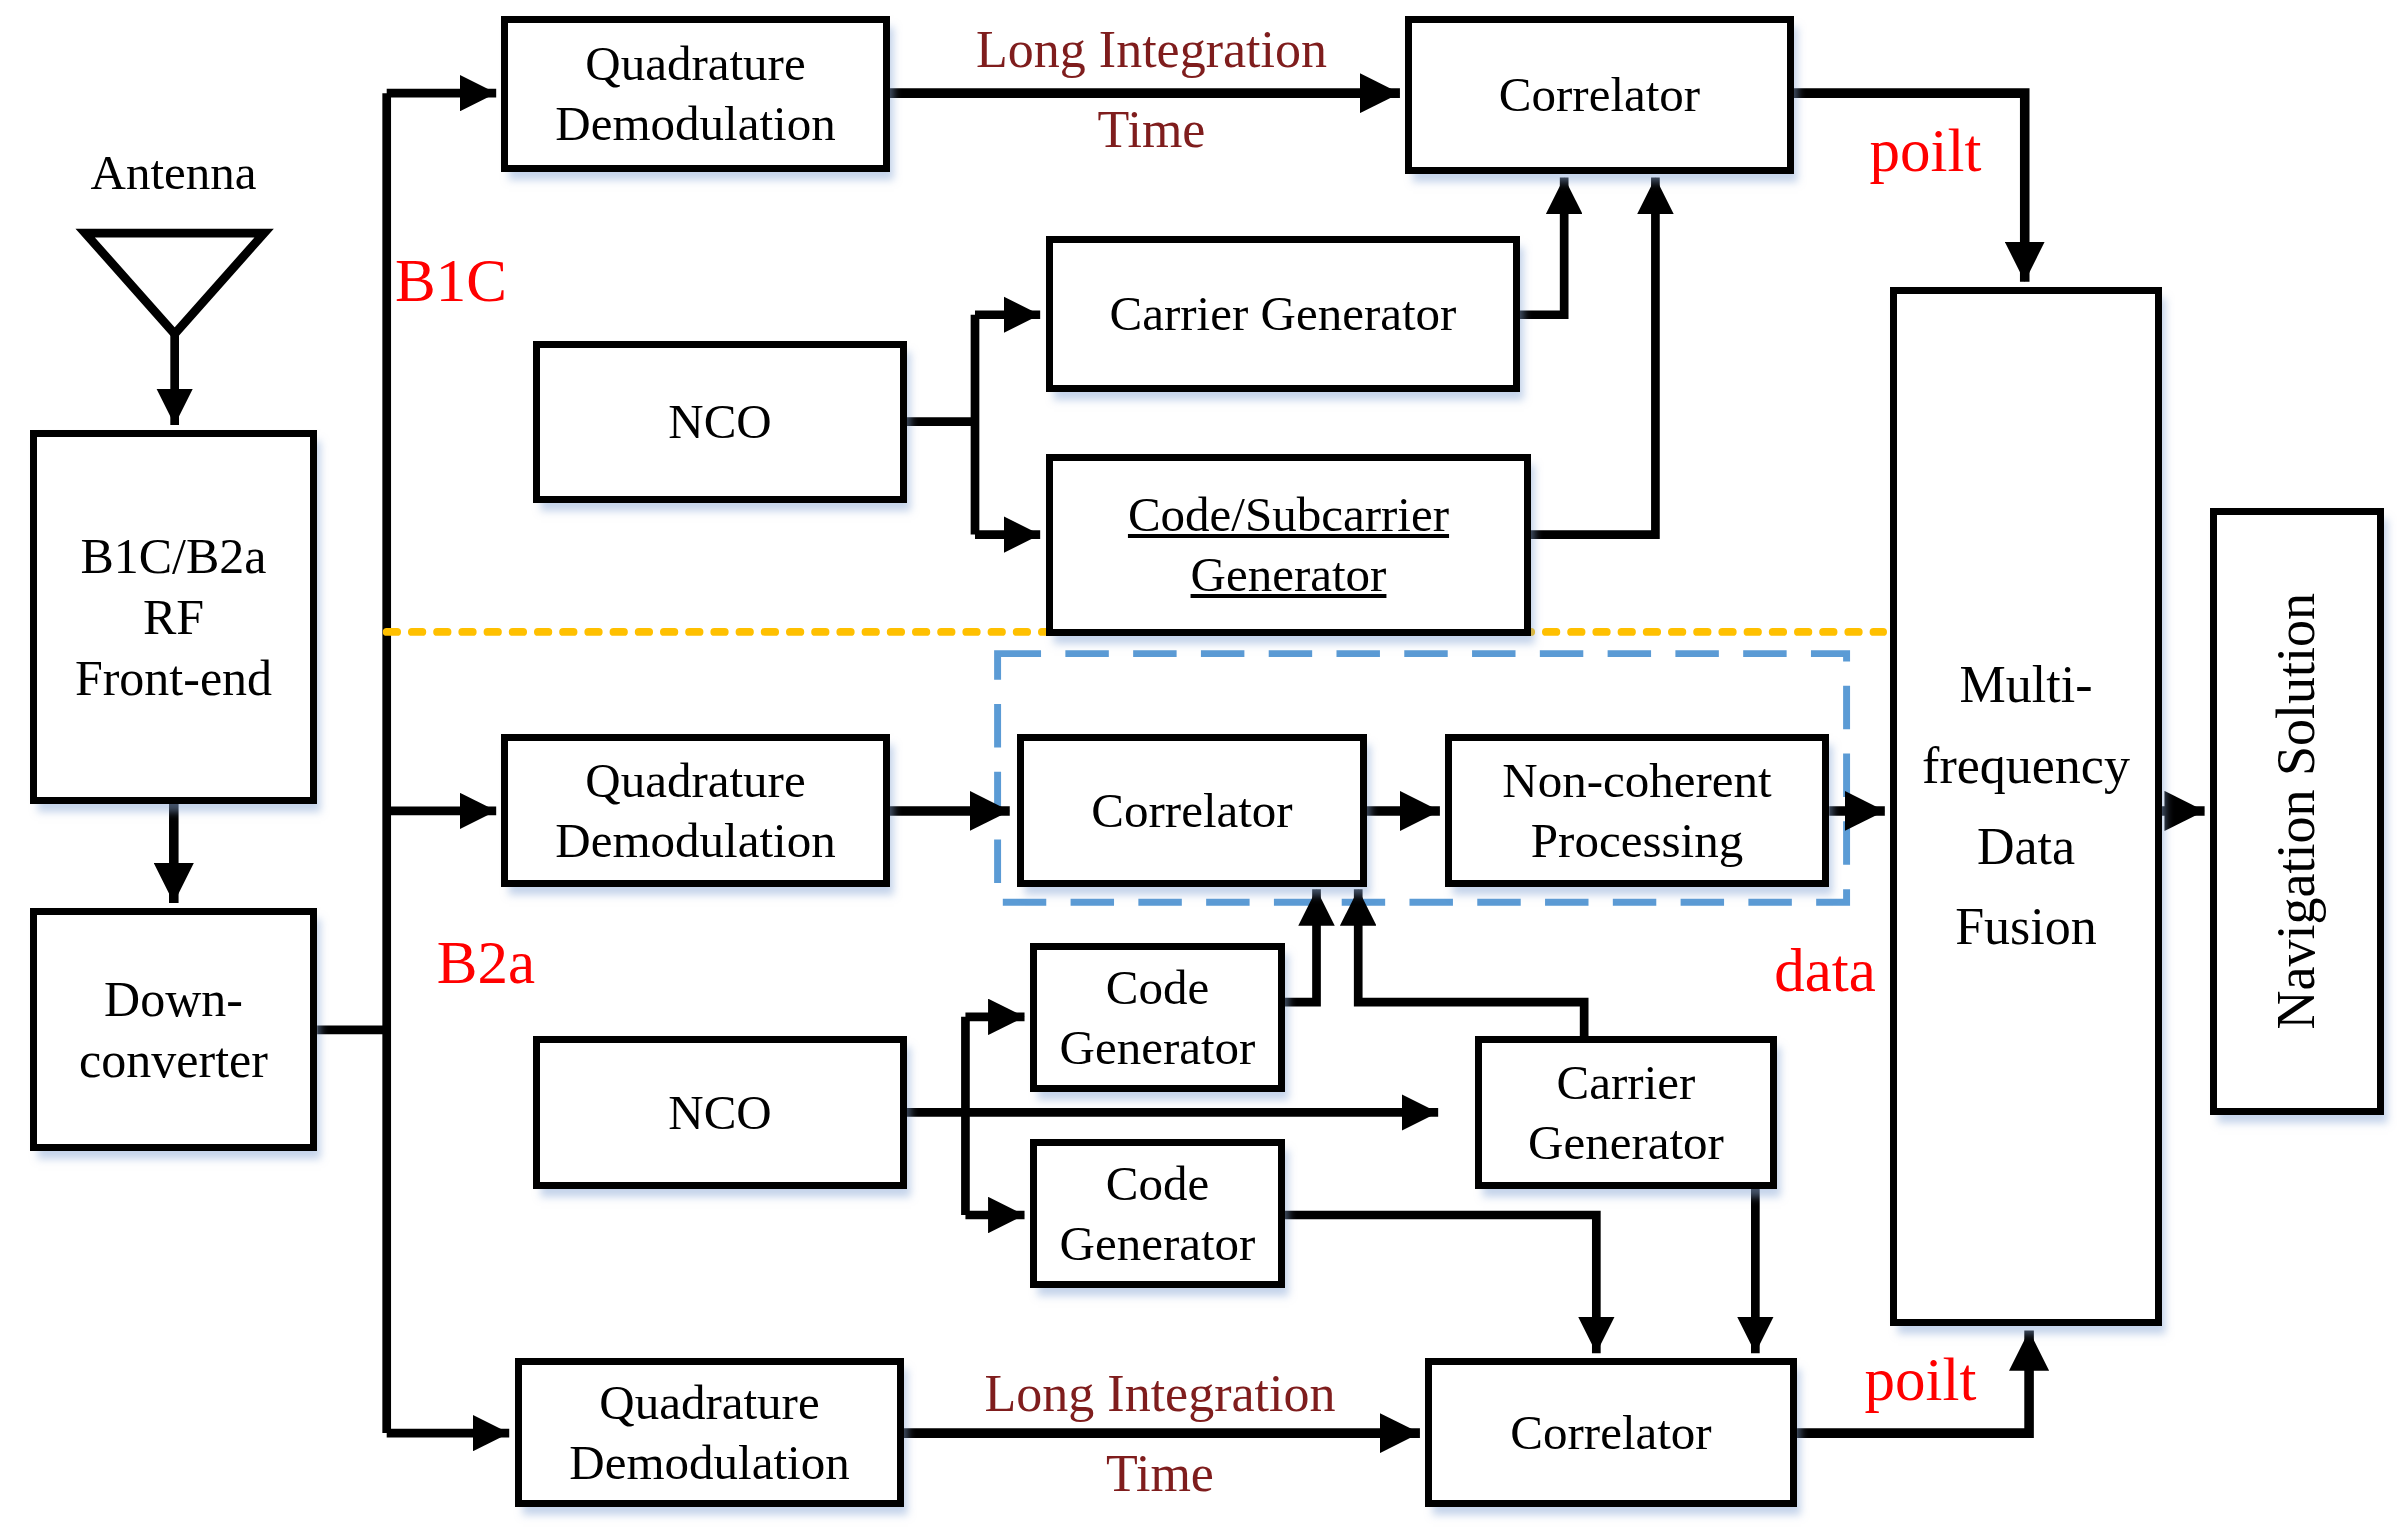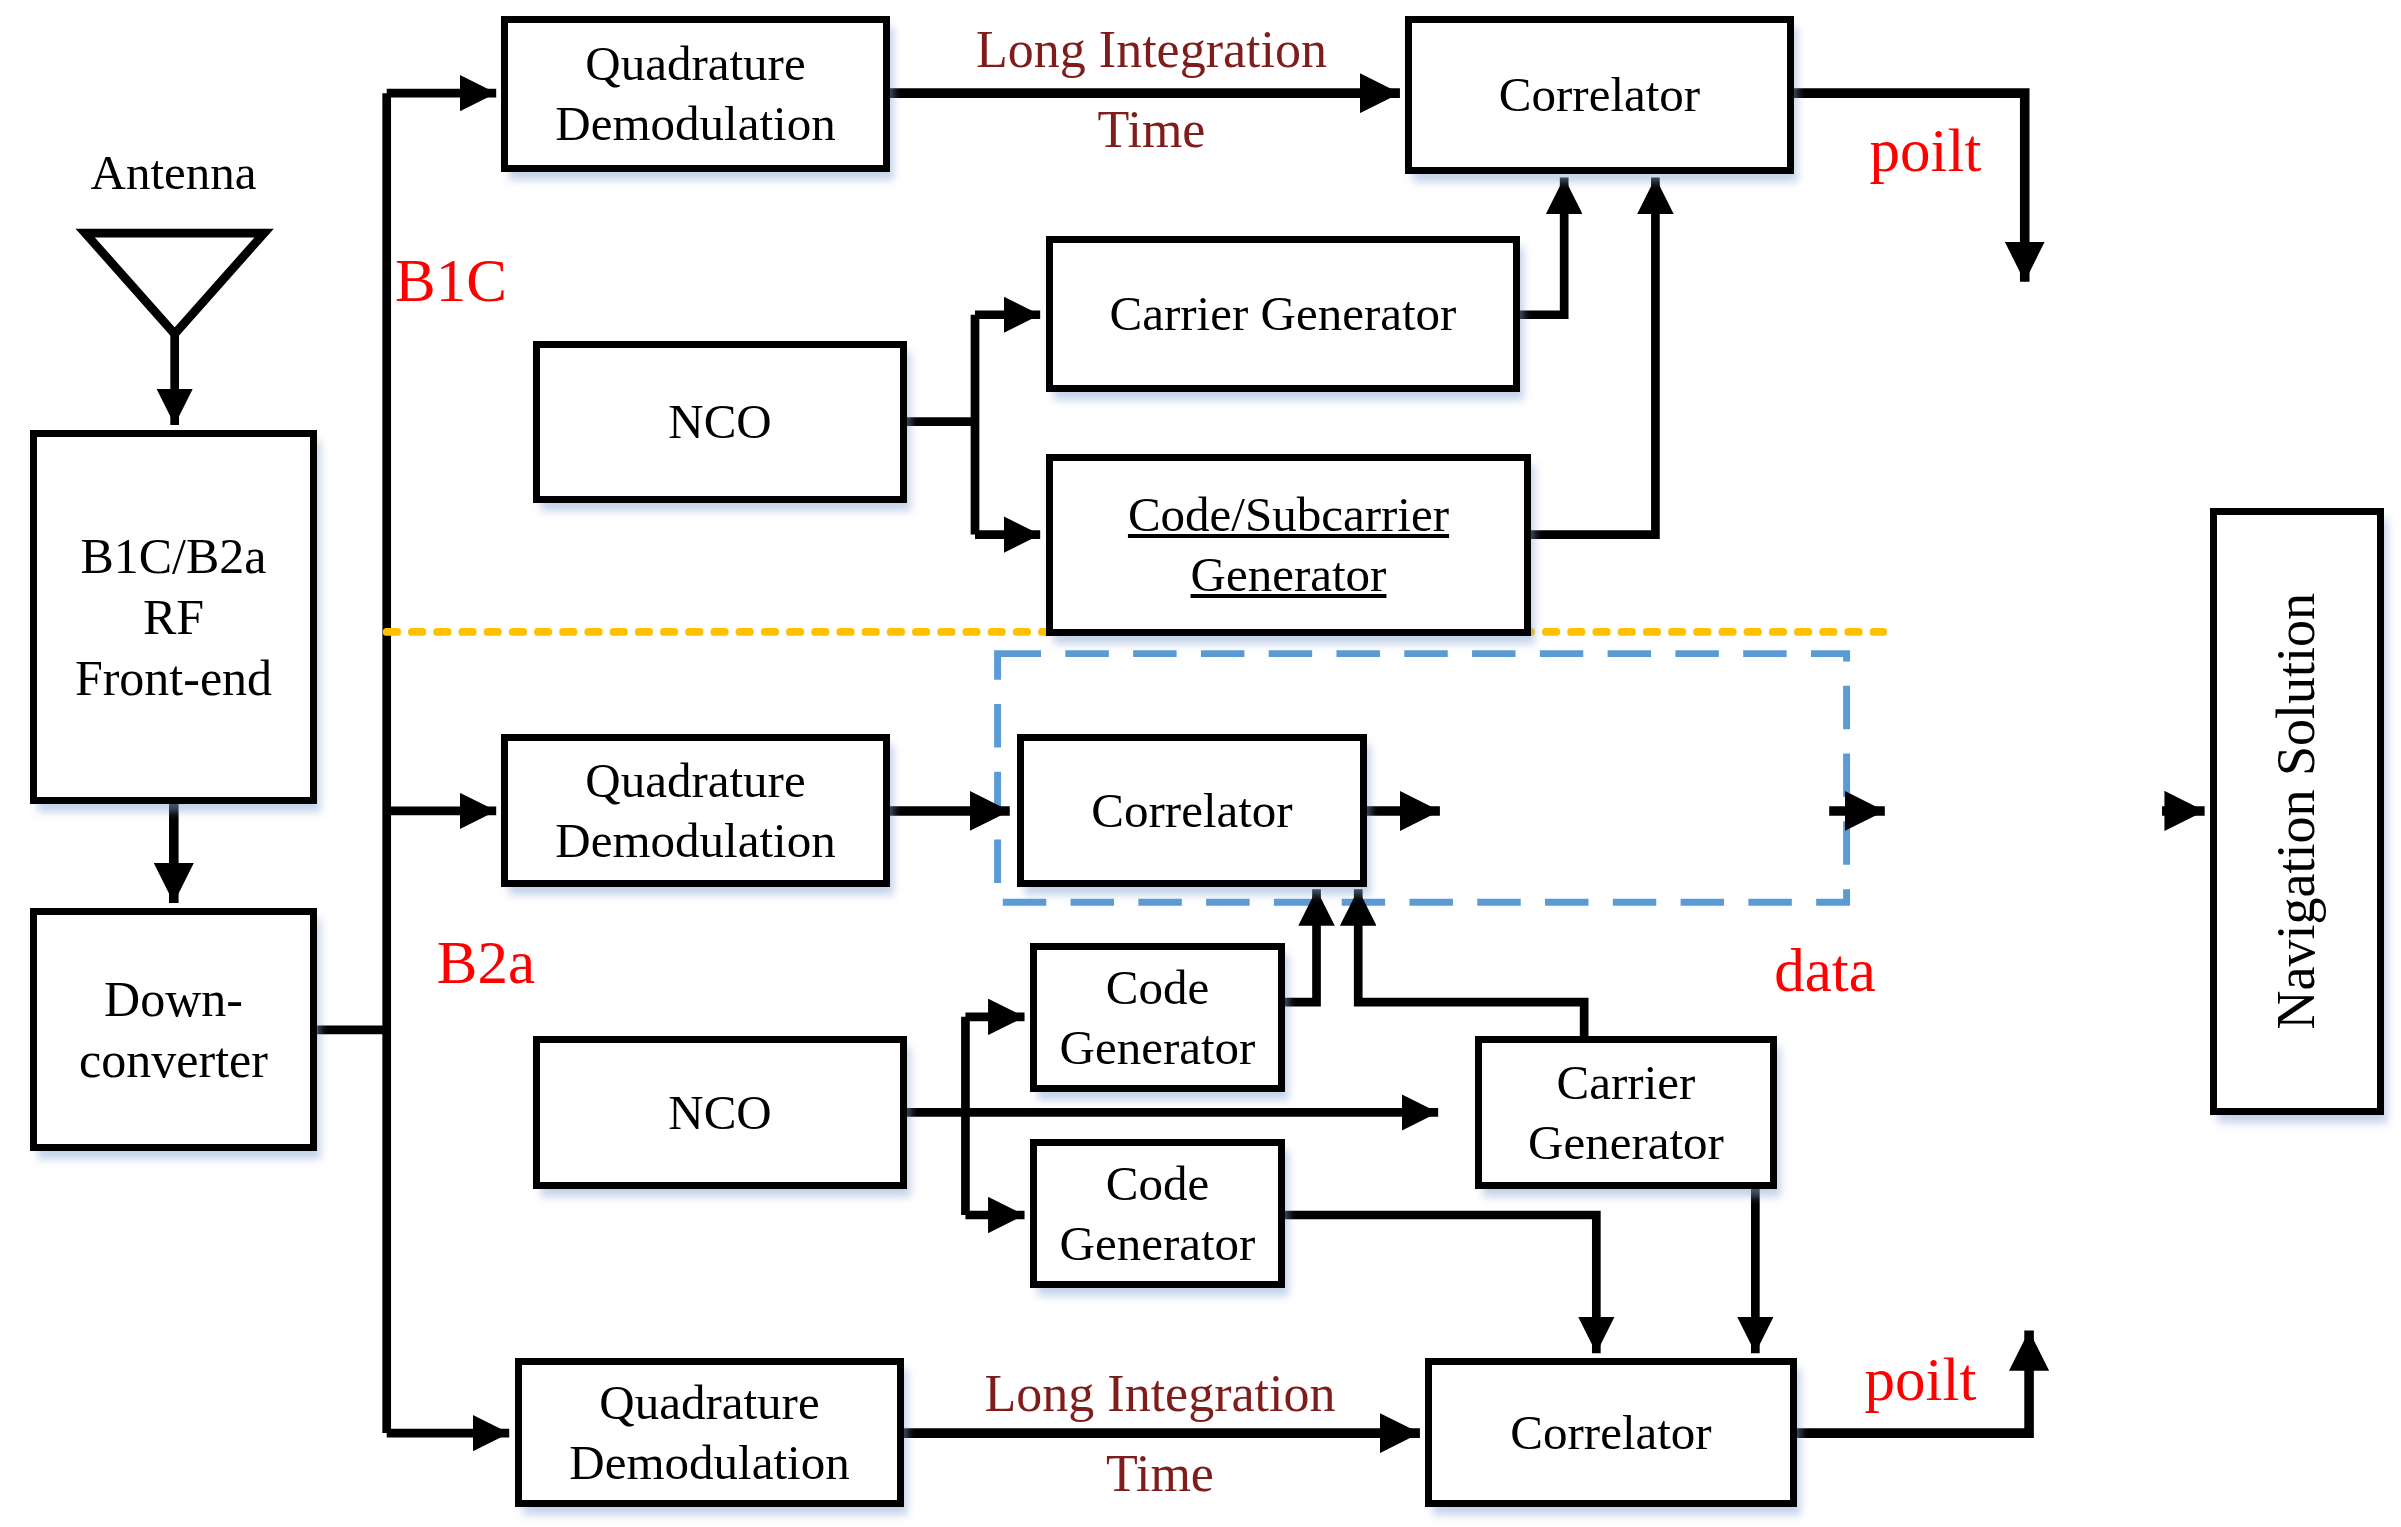--- a/index.html
+++ b/index.html
@@ -108,37 +108,43 @@
   <div class="box" style="left:1046px;top:236px;width:474px;height:156px;">Carrier Generator</div>
 
   <div class="box" style="left:1046px;top:454px;width:485px;height:182px;text-decoration:underline;">Code/Subcarrier
 Generator</div>
 
   <div class="box" style="left:501px;top:734px;width:389px;height:153px;">Quadrature
 Demodulation</div>
 
   <div class="box" style="left:1017px;top:734px;width:350px;height:153px;">Correlator</div>
 
+  <div class="box" style="left:1445px;top:734px;width:384px;height:153px;">Non-coherent
+Processing</div>
 
   <div class="box" style="left:1030px;top:943px;width:255px;height:149px;">Code
 Generator</div>
 
   <div class="box" style="left:533px;top:1036px;width:374px;height:153px;">NCO</div>
 
   <div class="box" style="left:1445px;top:1036px;width:302px;height:153px;margin-left:30px;">Carrier
 Generator</div>
 
   <div class="box" style="left:1030px;top:1139px;width:255px;height:149px;">Code
 Generator</div>
 
   <div class="box" style="left:515px;top:1358px;width:389px;height:149px;">Quadrature
 Demodulation</div>
 
   <div class="box" style="left:1425px;top:1358px;width:372px;height:149px;">Correlator</div>
 
+  <div class="box multifreq-text" style="left:1890px;top:287px;width:272px;height:1039px;">Multi-
+frequency
+Data
+Fusion</div>
 
   <div class="box" style="left:2210px;top:508px;width:174px;height:607px;">
     <span class="vert">Navigation Solution</span>
   </div>
 
   <div class="lbl black-lbl" style="left:65px;top:148px;width:217px;">Antenna</div>
 
   <div class="lbl red" style="left:395px;top:250px;width:156px;text-align:left;">B1C</div>
 
   <div class="lbl red" style="left:408px;top:932px;width:156px;text-align:center;">B2a</div>

